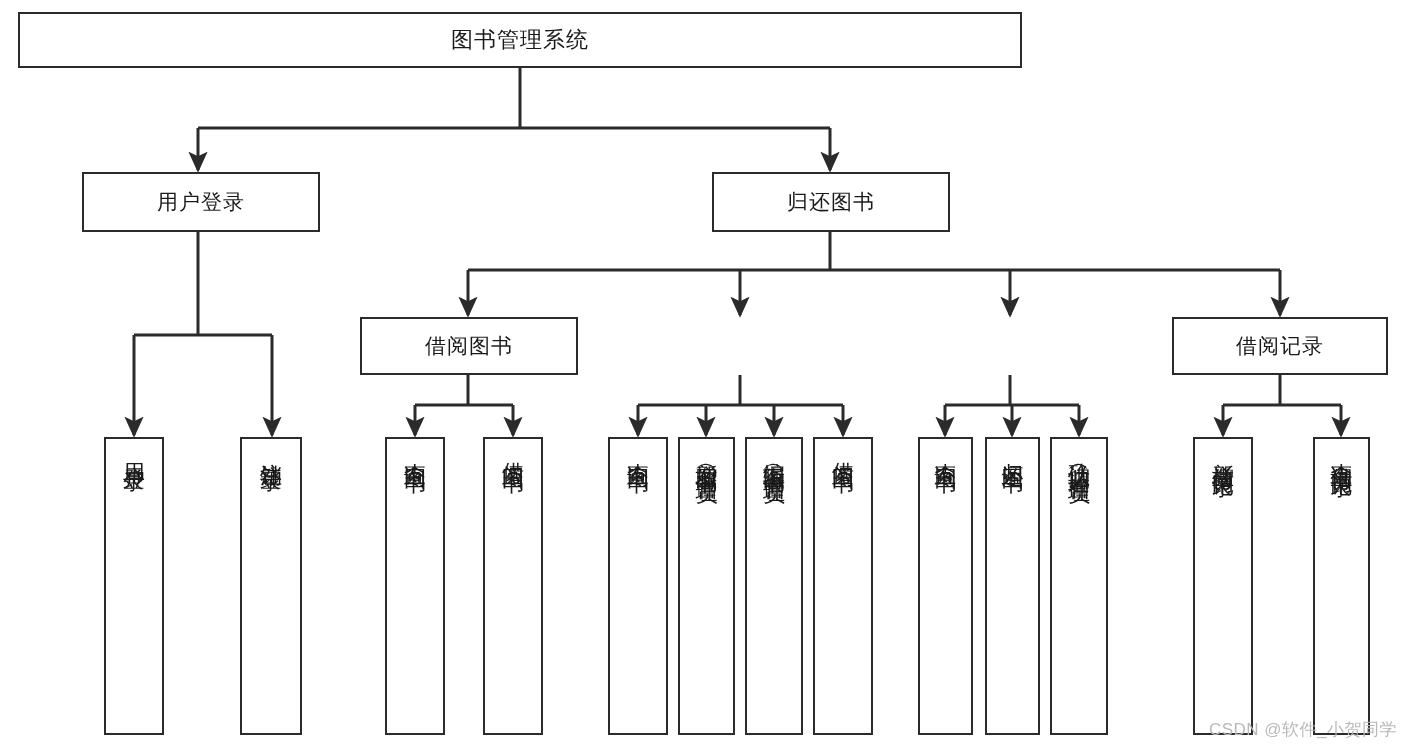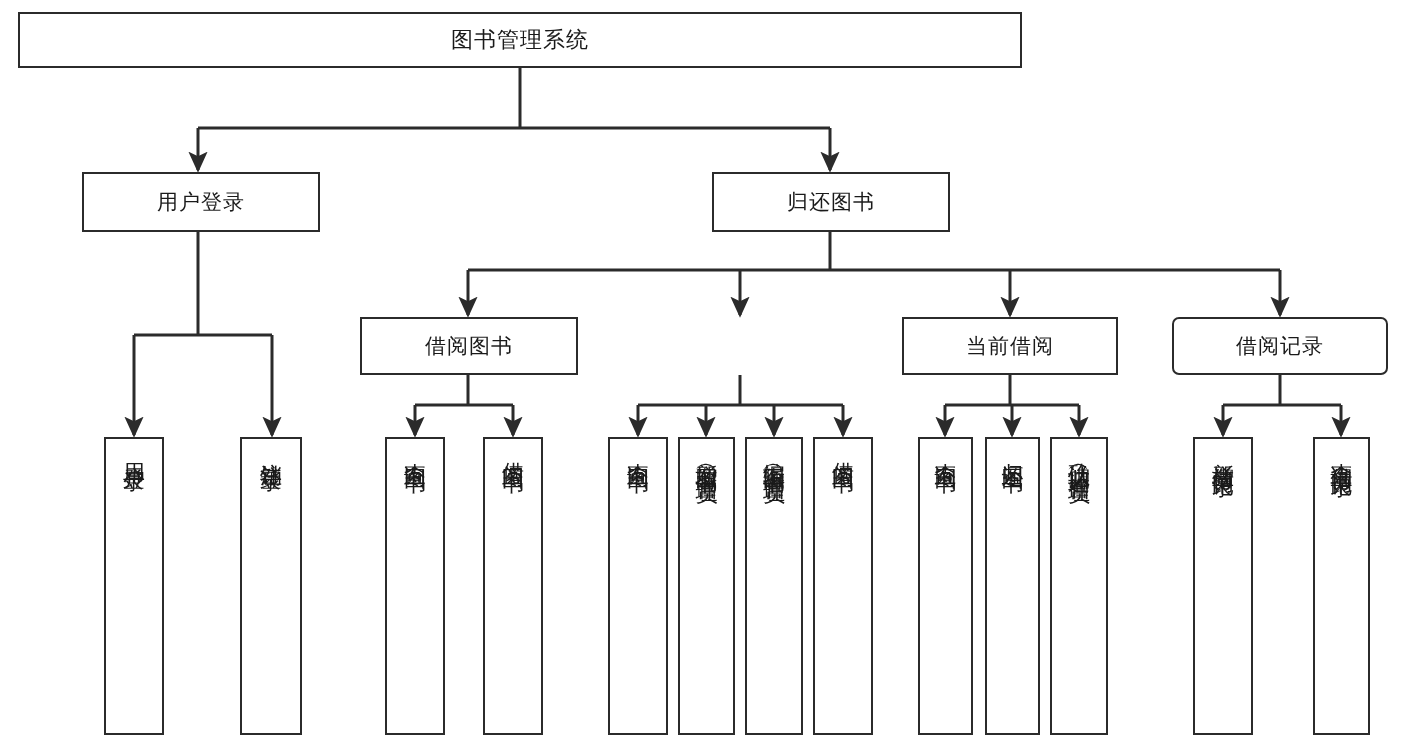--- a/index.html
+++ b/index.html
@@ -137,24 +137,21 @@
   <div class="node h" style="left: 82px; top: 172px; width: 238px; height: 60px;">
     <span class="node-label">用户登录</span>
   </div>
   <div class="node h" style="left: 712px; top: 172px; width: 238px; height: 60px;">
     <span class="node-label">归还图书</span>
   </div>
 
   <div class="node h" style="left: 360px; top: 317px; width: 218px; height: 58px;">
     <span class="node-label">借阅图书</span>
   </div>
-  <div class="node h" style="left: 902px; top: 317px; width: 216px; height: 58px;">
-    <span class="node-label">当前借阅</span>
-  </div>
-  <div class="node h" style="left: 1172px; top: 317px; width: 216px; height: 58px; border-radius: 7px;">
+  <div class="node h" style="left: 1172px; top: 317px; width: 216px; height: 58px;">
     <span class="node-label">借阅记录</span>
   </div>
 
   <div class="node v" style="left: 104px; top: 437px; width: 60px; height: 298px;">
     <span class="node-label">用户登录</span>
   </div>
   <div class="node v" style="left: 240px; top: 437px; width: 62px; height: 298px;">
     <span class="node-label">注销登录</span>
   </div>
   <div class="node v" style="left: 385px; top: 437px; width: 60px; height: 298px;">
@@ -184,13 +181,14 @@
   <div class="node v" style="left: 1050px; top: 437px; width: 58px; height: 298px;">
     <span class="node-label">确认归还（管理员）</span>
   </div>
   <div class="node v" style="left: 1193px; top: 437px; width: 60px; height: 298px;">
     <span class="node-label">新增借阅记录</span>
   </div>
   <div class="node v" style="left: 1313px; top: 437px; width: 57px; height: 298px;">
     <span class="node-label">查询借阅记录</span>
   </div>
 
+  <div class="watermark">CSDN @软件_小贺同学</div>
 </div>
 
 </body></html>

